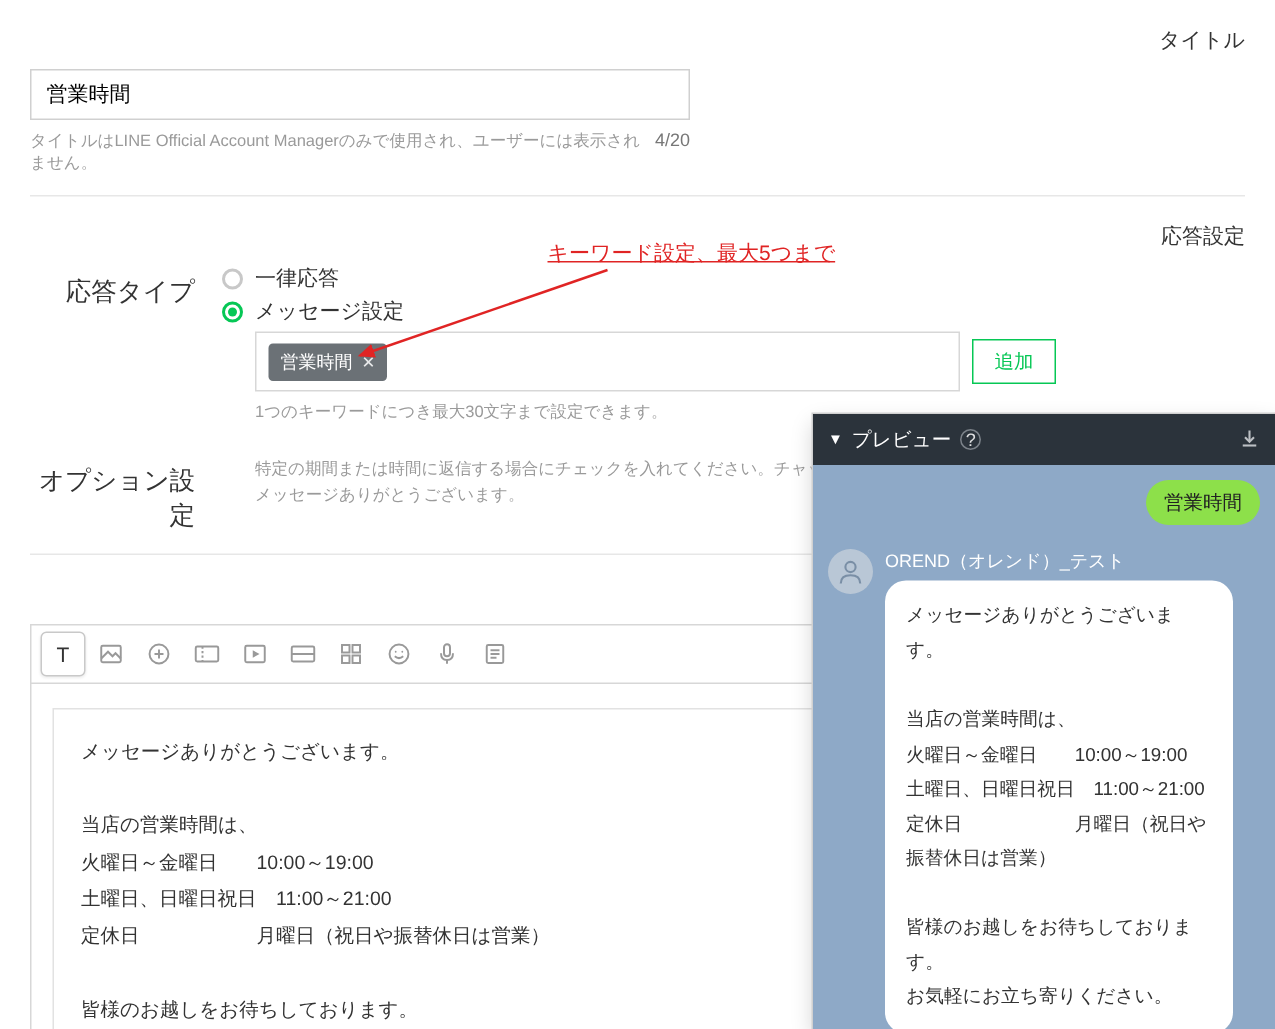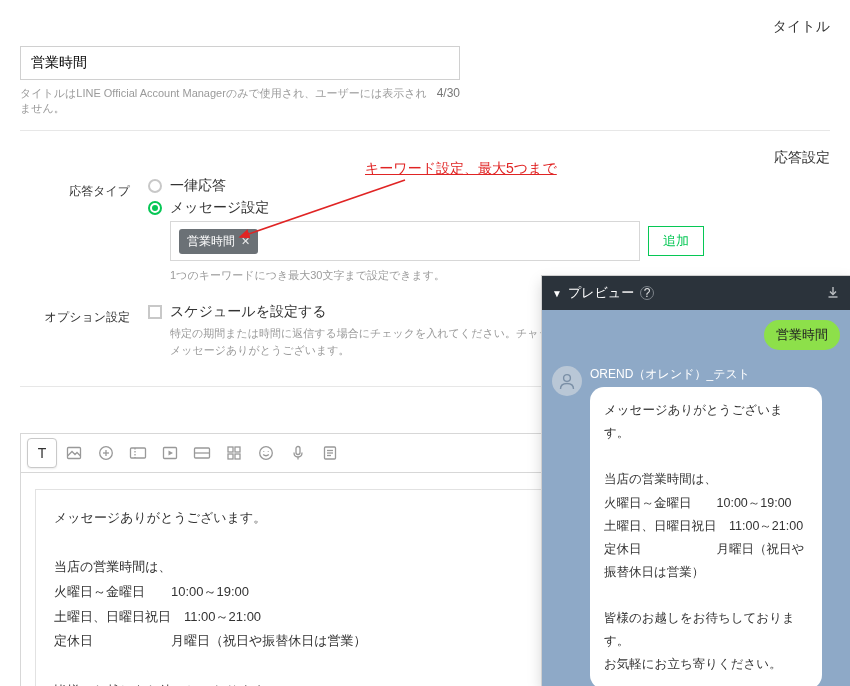--- a/index.html
+++ b/index.html
@@ -8,21 +8,21 @@
     font-family: -apple-system, "Hiragino Sans", "Hiragino Kaku Gothic ProN", Meiryo, sans-serif;
     font-size: 13px;
     color: #333;
     background: #fff;
     width: 850px;
     position: relative;
   }
   .page { padding: 10px 20px 20px 20px; }
   .section-title { font-size: 14px; margin: 8px 0 10px 0; text-align: right; }
   .field-row { display: flex; gap: 18px; margin-bottom: 4px; }
-  .field-label { width: 110px; text-align: right; font-size: 12px; padding-top: 6px; flex-shrink: 0; }
+  .field-label { width: 110px; text-align: right; font-size: 17px; padding-top: 6px; flex-shrink: 0; }
   .field-body { flex: 1; }
   .input {
     border: 1px solid #d0d0d0;
     padding: 8px 10px;
     font-size: 14px;
     width: 440px;
     background: #fff;
   }
   .helper { color: #9a9a9a; font-size: 11px; margin-top: 6px; }
   .counter-row { display: flex; width: 440px; justify-content: space-between; }
@@ -133,21 +133,21 @@
 </head>
 <body>
 
 <div class="page">
 
   
   <div class="section-title">タイトル</div>
   <input class="input" value="営業時間" style="">
   <div class="counter-row">
     <div class="helper">タイトルはLINE Official Account Managerのみで使用され、ユーザーには表示されません。</div>
-    <div class="counter">4/30</div>
+    <div class="counter">4/20</div>
   </div>
 
   <hr class="sep">
 
   
   <div class="section-title">応答設定</div>
 
   <div class="field-row">
     <div class="field-label">応答タイプ</div>
     <div class="field-body">
@@ -171,24 +171,20 @@
         </div>
         <button class="add-btn">追加</button>
       </div>
       <div class="sub-desc" style="margin-top:6px">1つのキーワードにつき最大30文字まで設定できます。</div>
     </div>
   </div>
 
   <div class="field-row" style="margin-top:6px">
     <div class="field-label">オプション設定</div>
     <div class="field-body">
-      <div class="radio-line">
-        <span class="checkbox"></span>
-        <span>スケジュールを設定する</span>
-      </div>
       <div class="sub-desc">
         <span>特定の期間または時間に返信する場合にチェックを入れてください。チャットの</span><span class="inline-link">応答時間</span><br>
         <span>メッセージありがとうございます。</span>
       </div>
     </div>
   </div>
 
   <hr class="sep">
 
   

